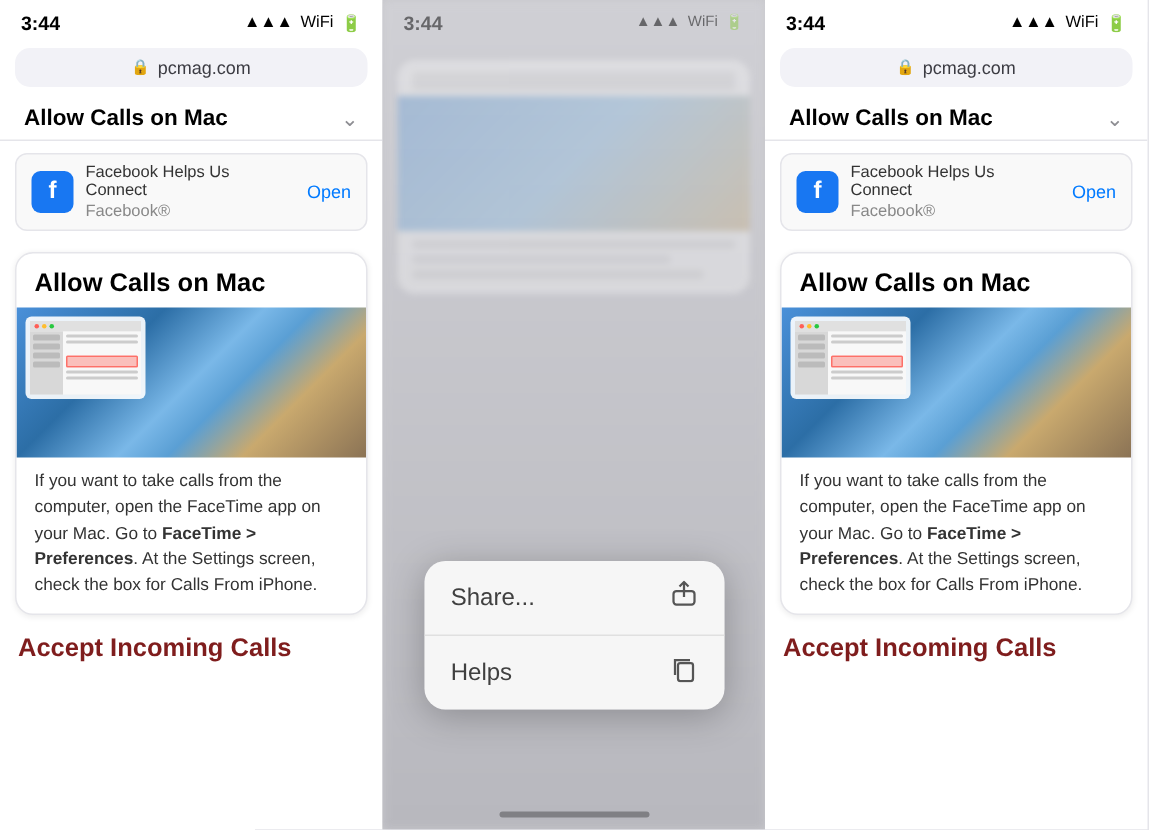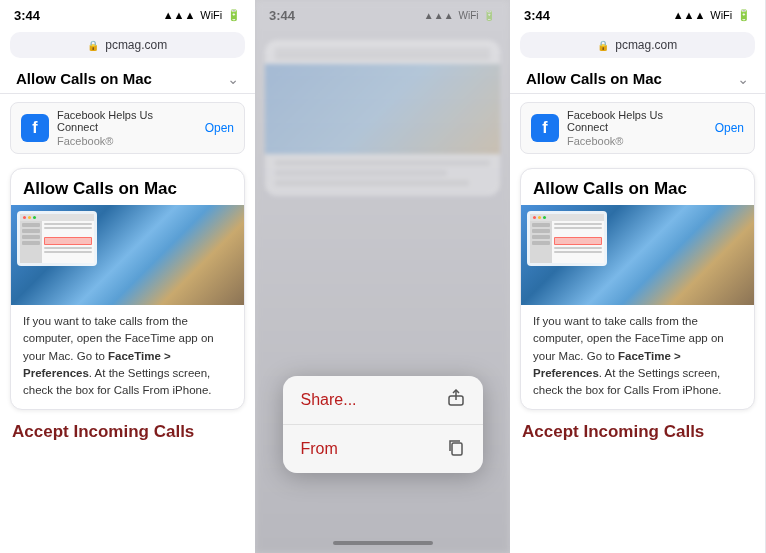--- a/index.html
+++ b/index.html
@@ -245,21 +245,21 @@
       box-shadow: 0 4px 24px rgba(0,0,0,0.25);
       overflow: hidden;
       min-width: 200px;
     }
     .context-menu-item {
       display: flex;
       align-items: center;
       justify-content: space-between;
       padding: 13px 18px;
       font-size: 16px;
-      color: #b91c1c;
+      color: #404040;
       cursor: pointer;
     }
     .context-menu-item:not(:last-child) {
       border-bottom: 1px solid #e0e0e0;
     }
     .menu-icon {
       font-size: 16px;
       color: #555;
     }
 
@@ -379,21 +379,21 @@
         <span>Share...</span>
         <span class="menu-icon">
           <svg width="18" height="18" viewBox="0 0 18 18" fill="none" stroke="#555" stroke-width="1.5">
             <rect x="2" y="7" width="14" height="9" rx="2"></rect>
             <polyline points="9,1 9,11"></polyline>
             <polyline points="6,4 9,1 12,4"></polyline>
           </svg>
         </span>
       </div>
       <div class="context-menu-item">
-        <span>From</span>
+        <span>Helps</span>
         <span class="menu-icon">
           <svg width="18" height="18" viewBox="0 0 18 18" fill="none" stroke="#555" stroke-width="1.5">
             <rect x="5" y="5" width="10" height="12" rx="1.5"></rect>
             <path d="M3 13V3h10"></path>
           </svg>
         </span>
       </div>
     </div>
   </div>
 

